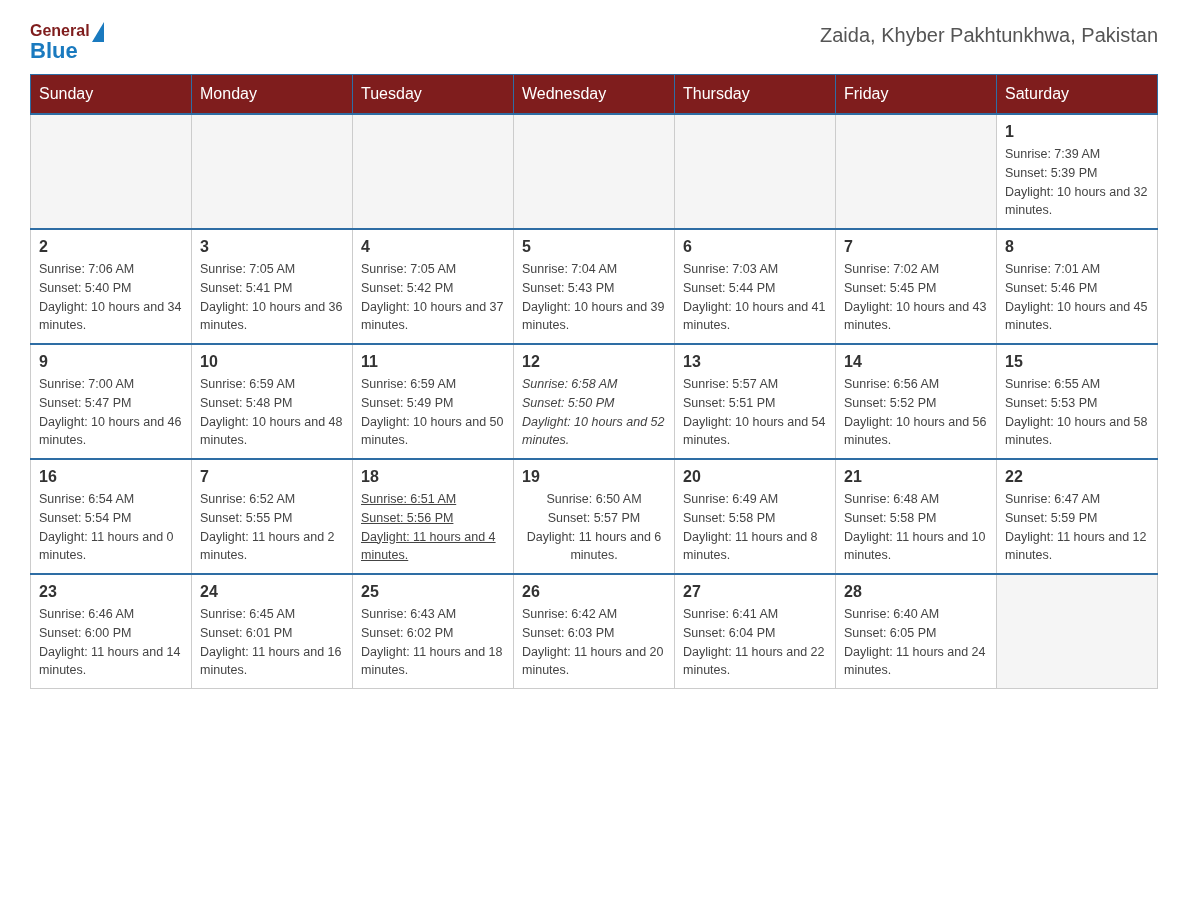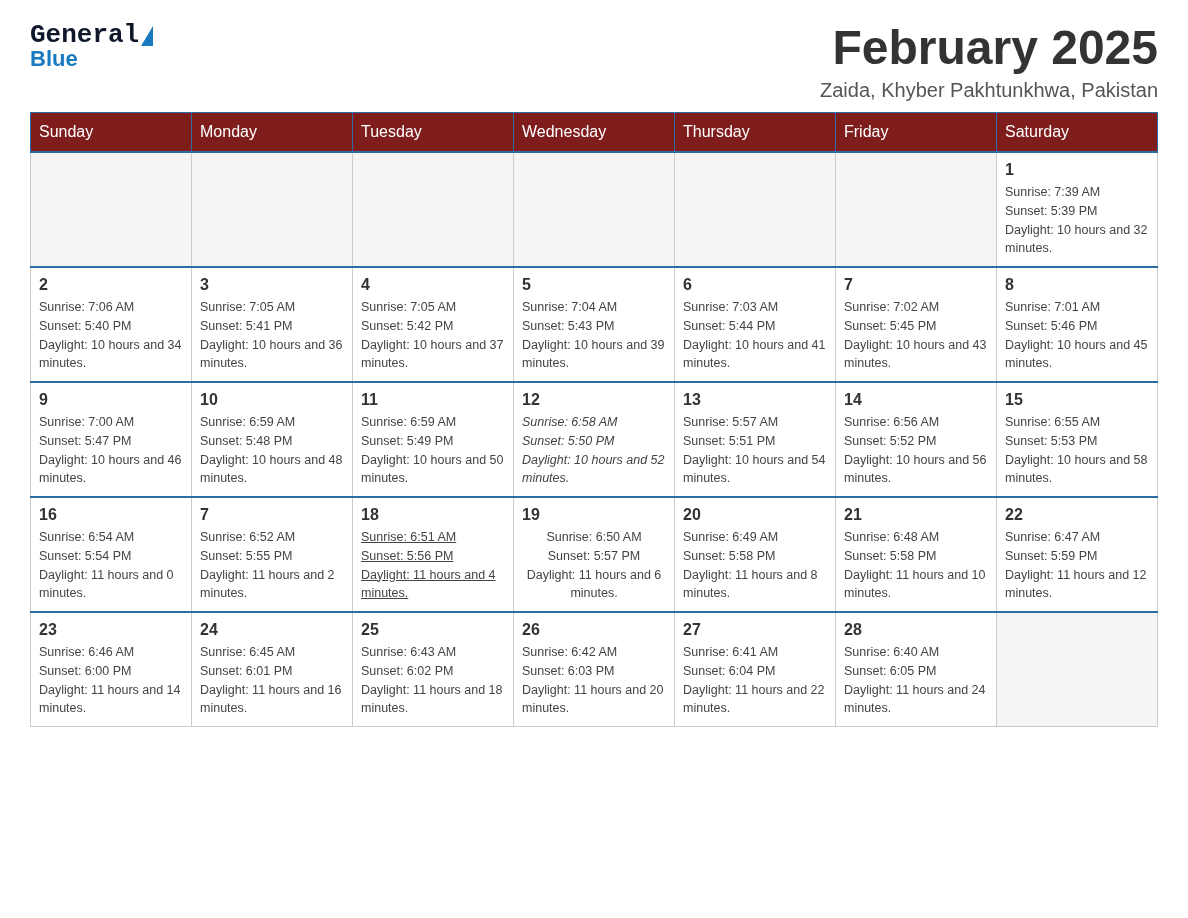--- a/index.html
+++ b/index.html
@@ -18,24 +18,23 @@
     .logo {
       display: flex;
       flex-direction: column;
       align-items: flex-start;
     }
     .logo-top {
       display: flex;
       align-items: center;
     }
     .logo-general {
-      font-size: 26px;
+      font-size: 16px;
       font-weight: bold;
-      color: #0f172a;
-      font-family: Liberation Mono, monospace;
+      color: #7f1d1d;
     }
     .logo-triangle {
       width: 0;
       height: 0;
       border-left: 12px solid transparent;
       border-bottom: 20px solid #1a7abf;
       margin-left: 2px;
       margin-top: 2px;
     }
     .logo-blue {
@@ -105,21 +104,20 @@
 
 <div class="header">
   <div class="logo">
     <div class="logo-top">
       <span class="logo-general">General</span>
       <div class="logo-triangle"></div>
     </div>
     <span class="logo-blue">Blue</span>
   </div>
   <div class="title-section">
-    <div class="calendar-title">February 2025</div>
     <div class="calendar-subtitle">Zaida, Khyber Pakhtunkhwa, Pakistan</div>
   </div>
 </div>
 
 <table class="calendar">
   <thead>
     <tr>
     <th>Sunday</th>
         <th>Monday</th>
         <th>Tuesday</th>

